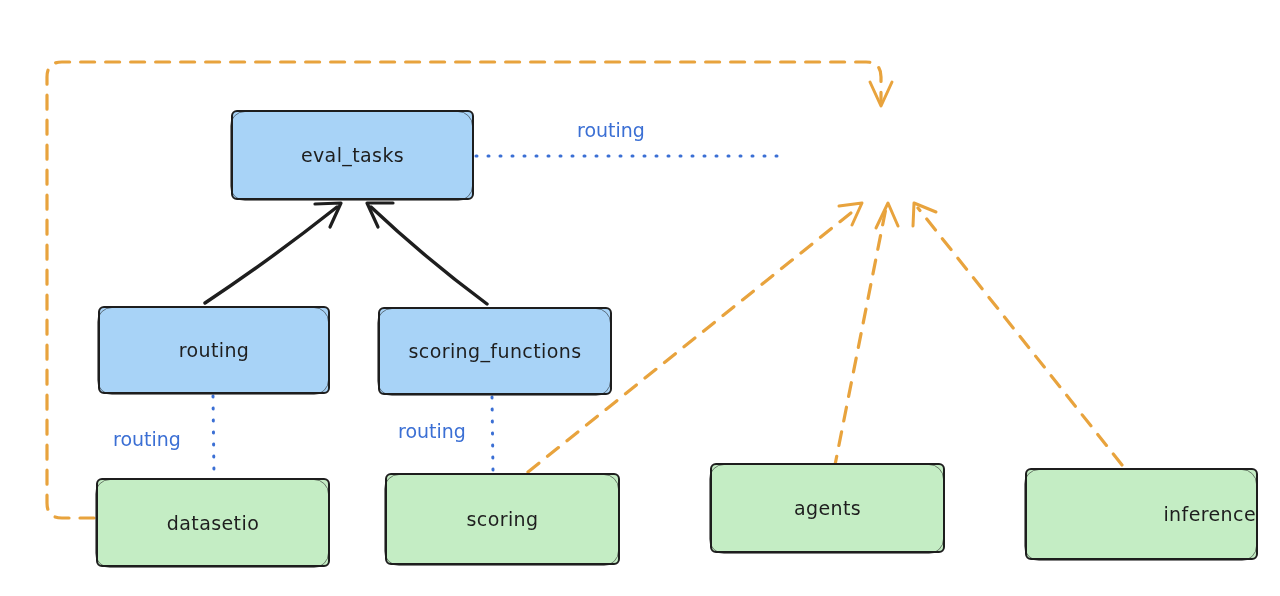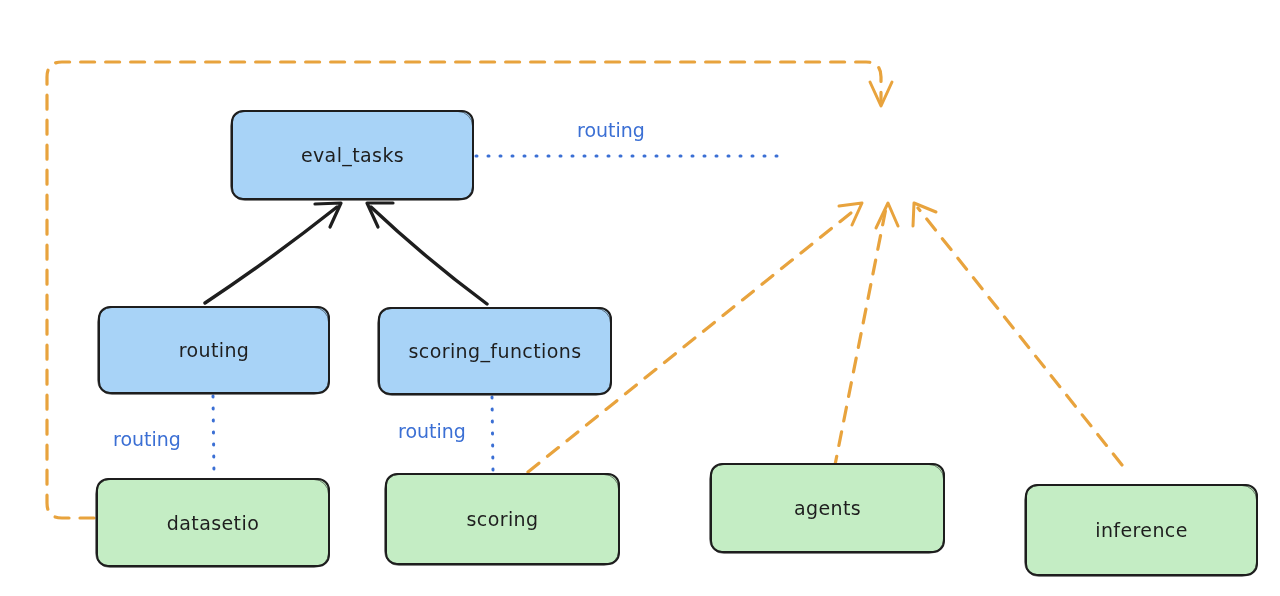--- a/index.html
+++ b/index.html
@@ -21,21 +21,21 @@
     position: absolute;
     left: 0;
     top: 0;
     width: 1280px;
     height: 596px;
   }
   .node {
     position: absolute;
     box-sizing: border-box;
     border: 2.6px solid #1e1e1e;
-    border-radius: 12px;
+    border-radius: 6px;
     display: flex;
     align-items: center;
     justify-content: center;
     z-index: 3;
   }
   .node-label {
     font-family: "DejaVu Sans", sans-serif;
     font-size: 19px;
     color: #1e1e1e;
     letter-spacing: 0.4px;
@@ -133,21 +133,21 @@
   </div>
 
   <div class="node green" style="left:385px; top:473px; width:235px; height:92px;">
     <span class="node-label">scoring</span>
   </div>
 
   <div class="node green" style="left:710px; top:463px; width:235px; height:90px;">
     <span class="node-label">agents</span>
   </div>
 
-  <div class="node green" style="left:1025px; top:484px; width:233px; height:92px;">
+  <div class="node green" style="left:1025px; top:468px; width:233px; height:92px;justify-content:flex-end;">
     <span class="node-label">inference</span>
   </div>
 
   <span class="edge-label" style="left:577px; top:119px;">routing</span>
 
   <span class="edge-label" style="left:113px; top:428px;">routing</span>
 
   <span class="edge-label" style="left:398px; top:420px;">routing</span>
 
 </div>

